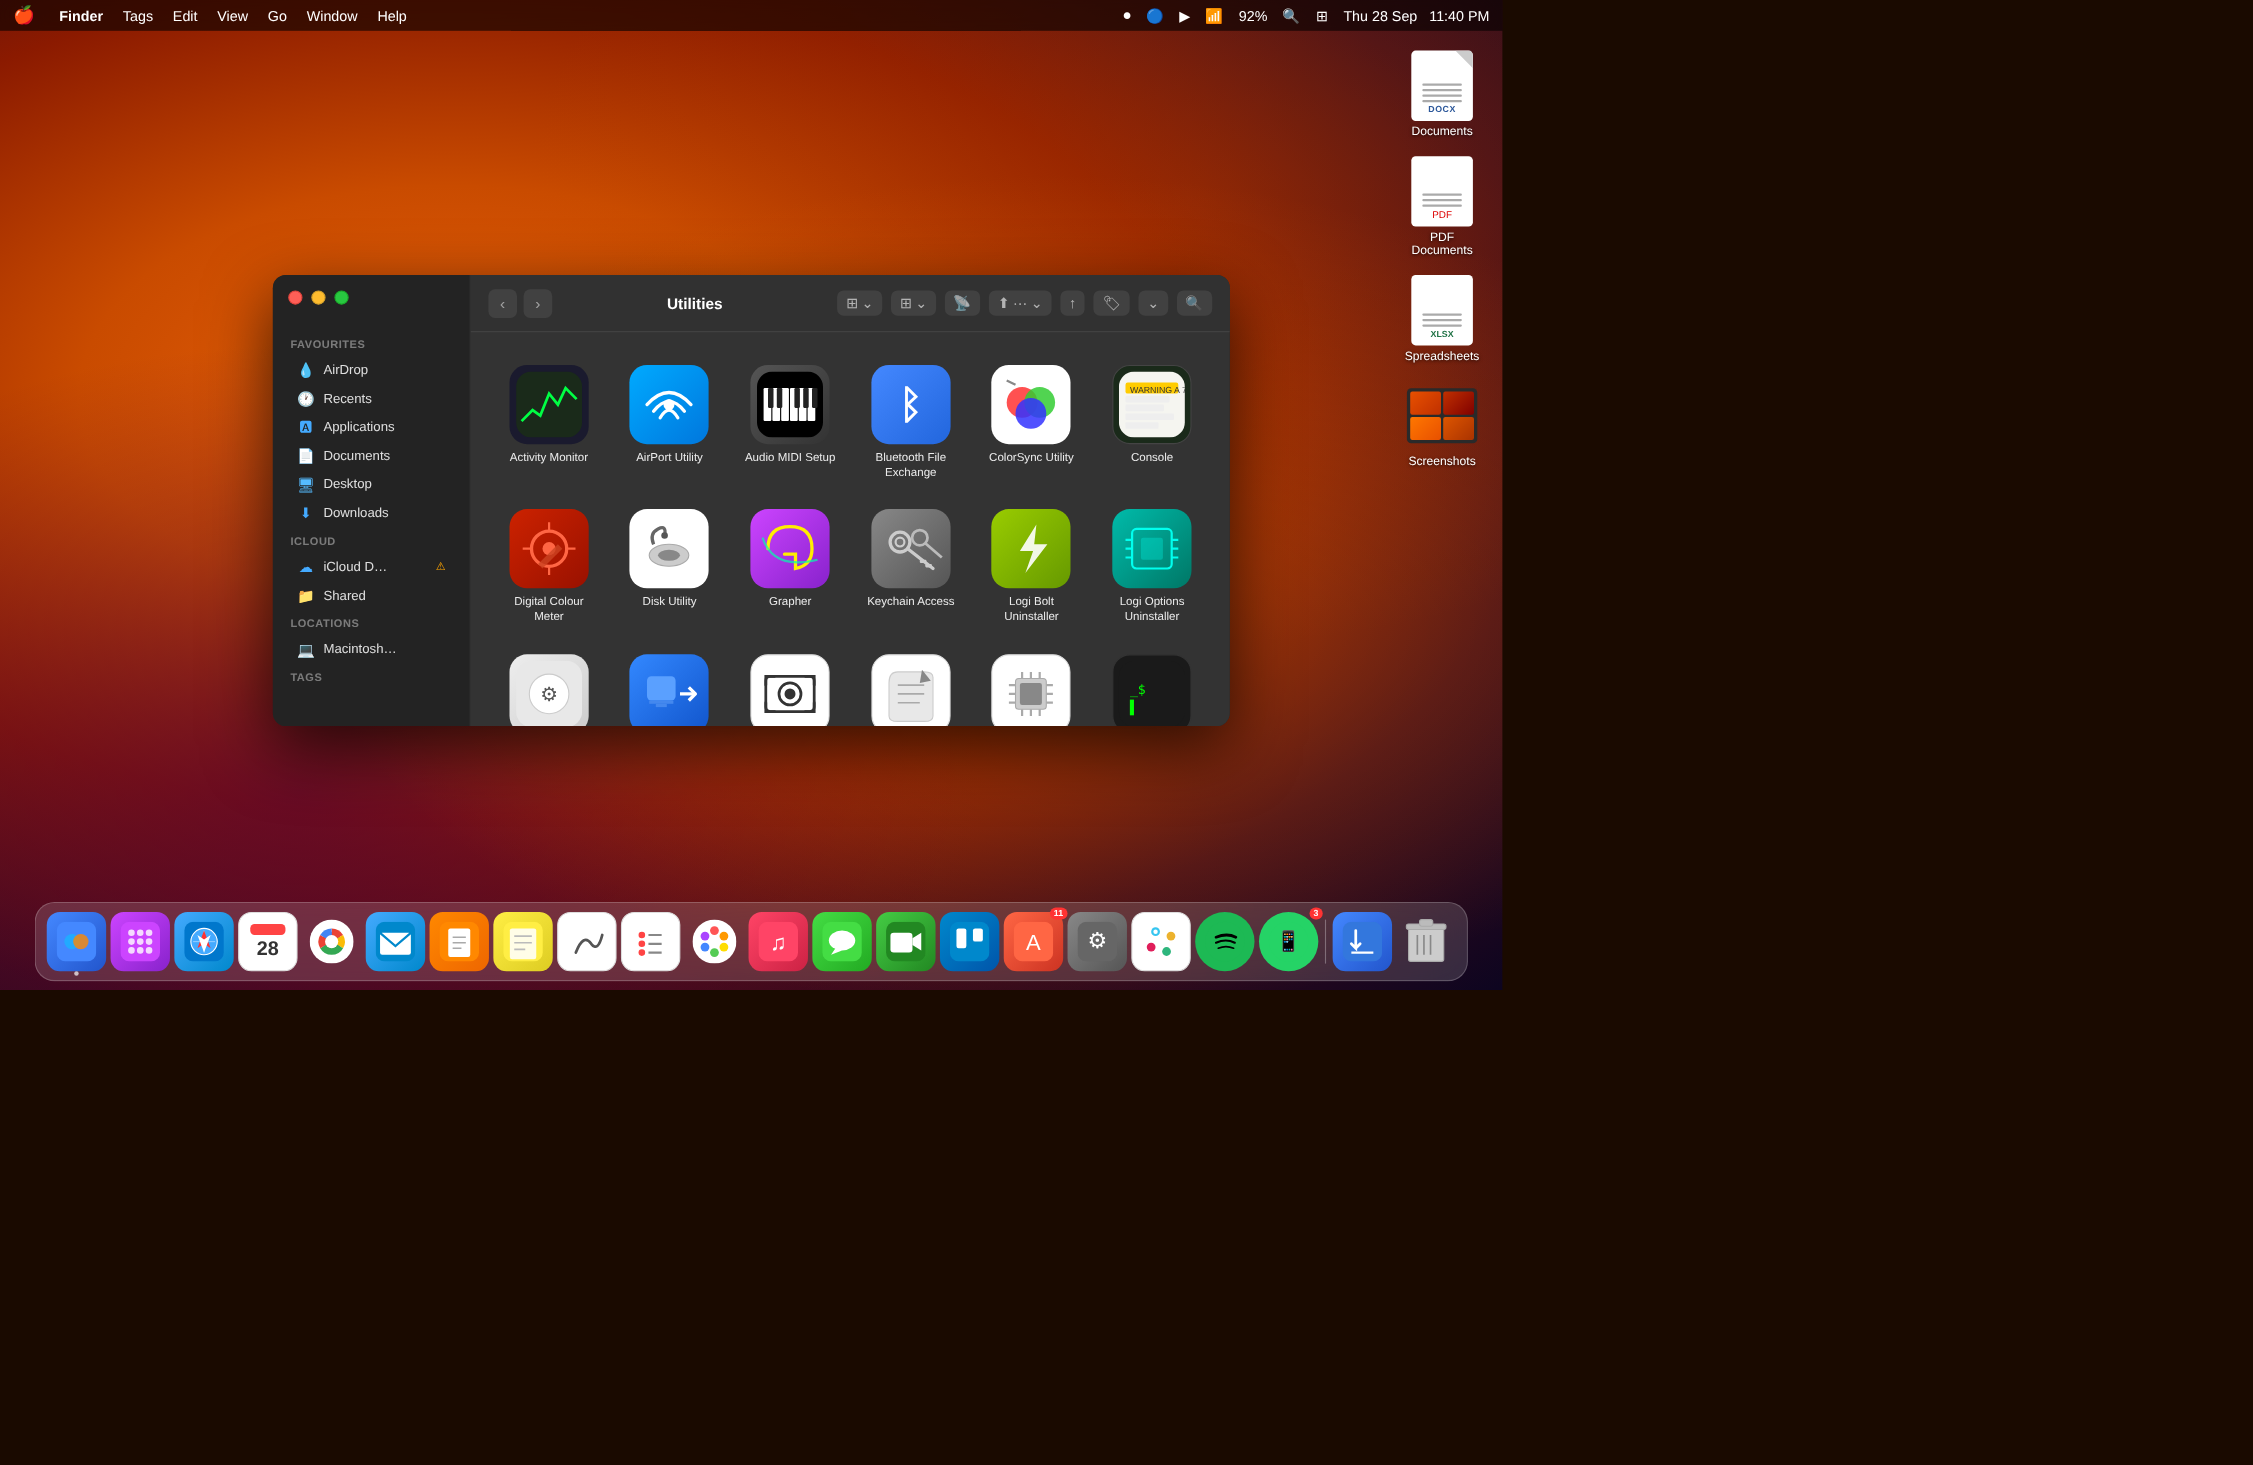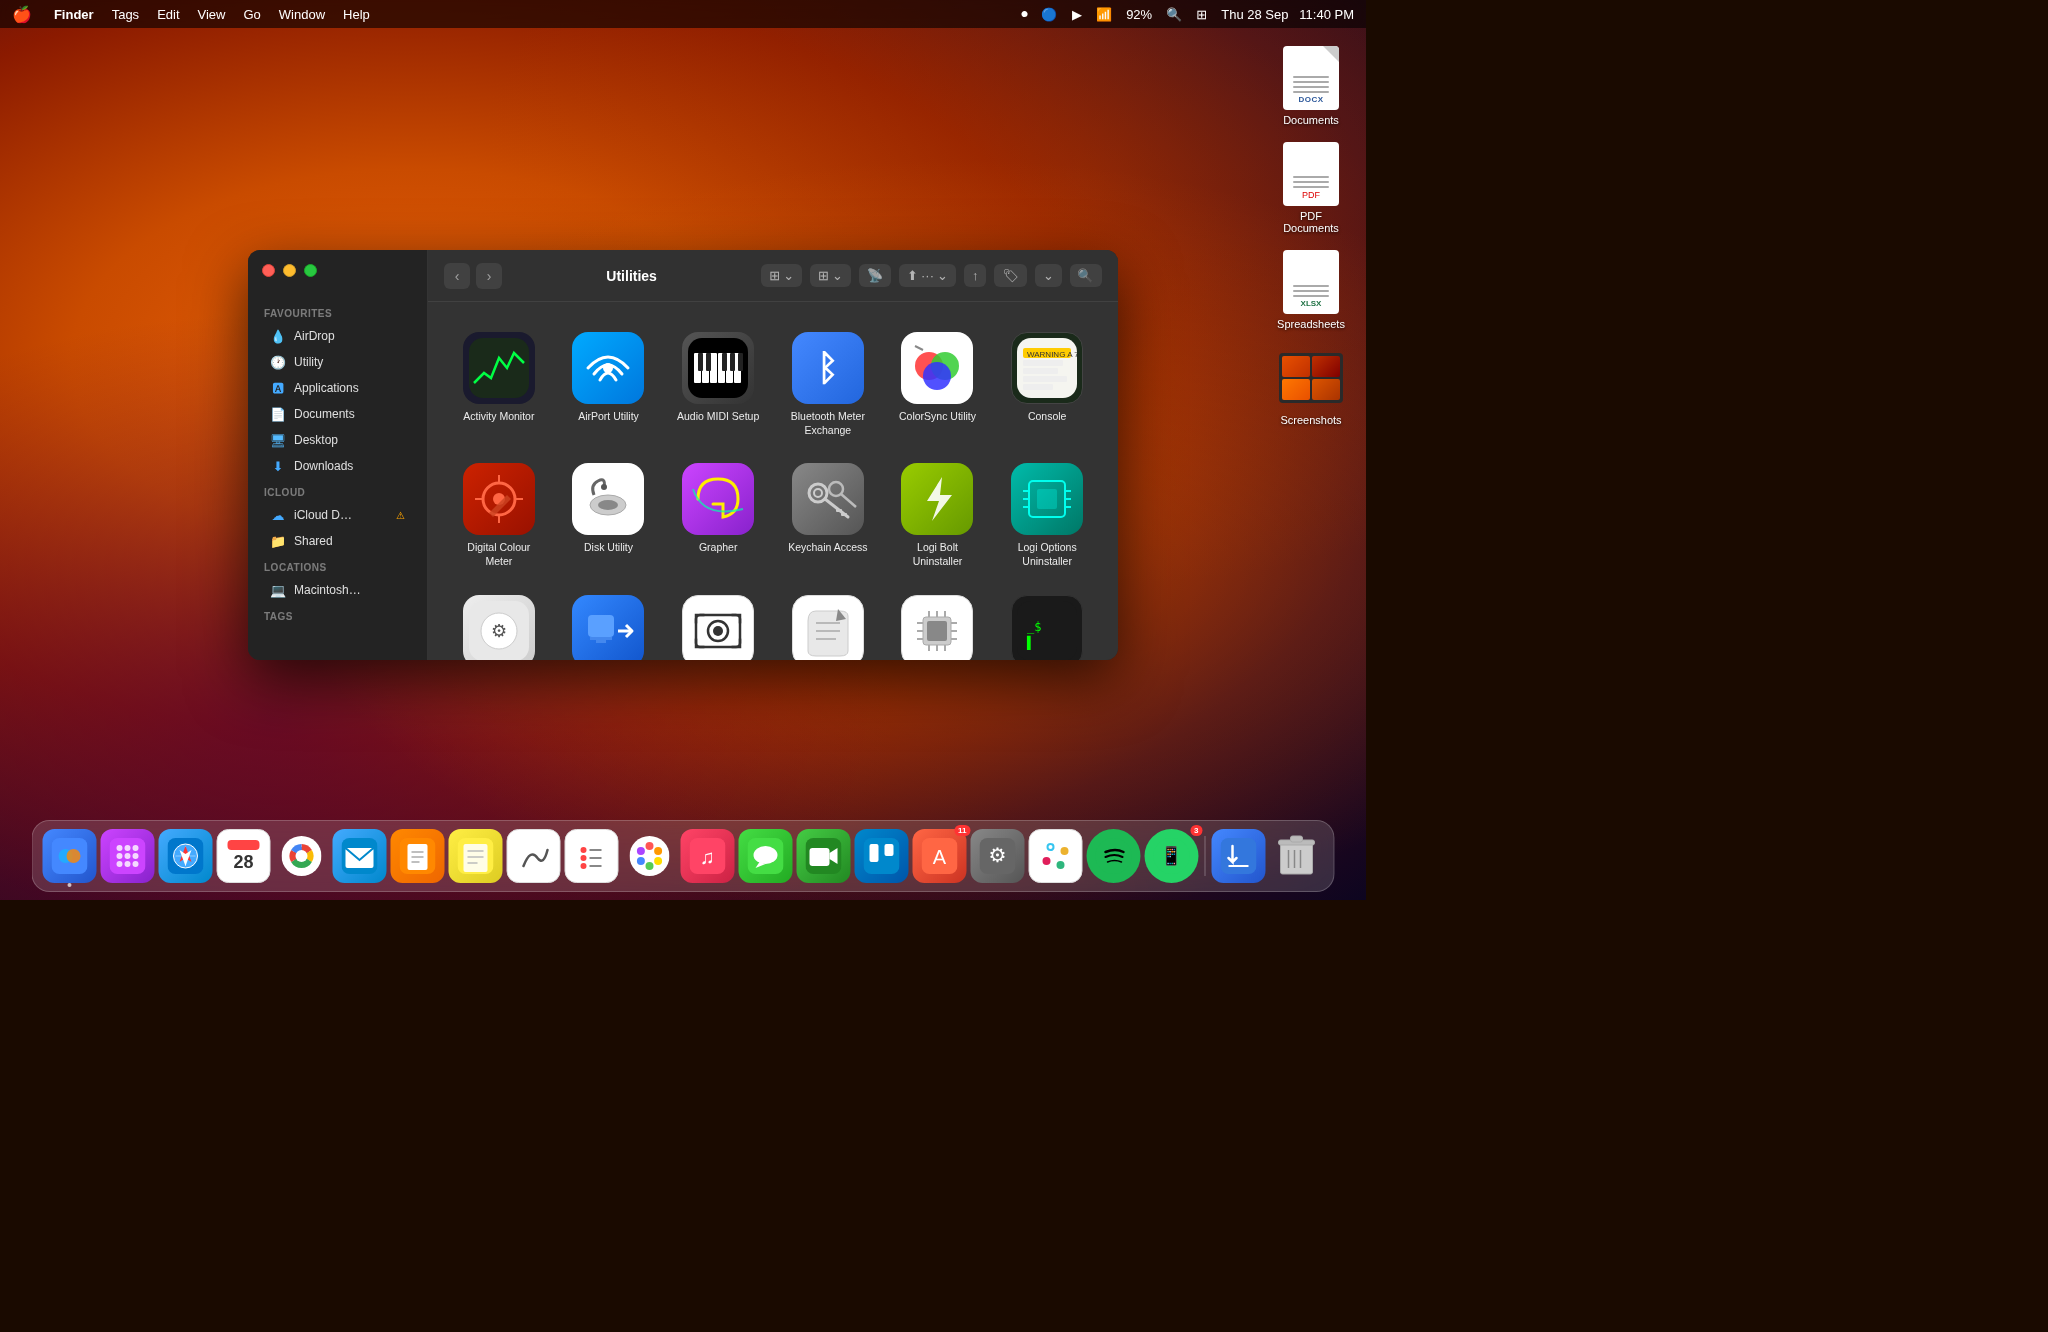--- a/index.html
+++ b/index.html
@@ -528,21 +528,21 @@
 
   <div class="finder-sidebar">
     <div class="sidebar-section-label">Favourites</div>
 
     <div class="sidebar-item">
       <span class="sidebar-icon" style="color:#4af;">💧</span>
       <span>AirDrop</span>
     </div>
     <div class="sidebar-item">
       <span class="sidebar-icon" style="color:#aaa;">🕐</span>
-      <span>Utility</span>
+      <span>Recents</span>
     </div>
     <div class="sidebar-item">
       <span class="sidebar-icon" style="color:#4af;">🅰</span>
       <span>Applications</span>
     </div>
     <div class="sidebar-item">
       <span class="sidebar-icon" style="color:#5bf;">📄</span>
       <span>Documents</span>
     </div>
     <div class="sidebar-item">
@@ -663,21 +663,21 @@
           </div>
           <div class="app-name">Audio MIDI Setup</div>
         </div>
 
         <div class="app-item">
           <div class="app-icon" style="background:linear-gradient(135deg,#4488ff,#2266dd);border-radius:16px;">
             <svg width="60" height="60" viewBox="0 0 60 60">
               <text x="30" y="42" font-size="36" text-anchor="middle" fill="white" font-weight="bold">ᛒ</text>
             </svg>
           </div>
-          <div class="app-name">Bluetooth Meter Exchange</div>
+          <div class="app-name">Bluetooth File Exchange</div>
         </div>
 
         <div class="app-item">
           <div class="app-icon" style="background:white;border-radius:16px;">
             <svg width="60" height="60" viewBox="0 0 60 60">
               <rect width="60" height="60" fill="white" rx="14"></rect>
               <circle cx="22" cy="28" r="14" fill="#ff3333" opacity="0.85"></circle>
               <circle cx="38" cy="28" r="14" fill="#33cc33" opacity="0.85"></circle>
               <circle cx="30" cy="38" r="14" fill="#3333ff" opacity="0.85"></circle>
               <path d="M8,8 L16,12" stroke="#888" stroke-width="2"></path>

